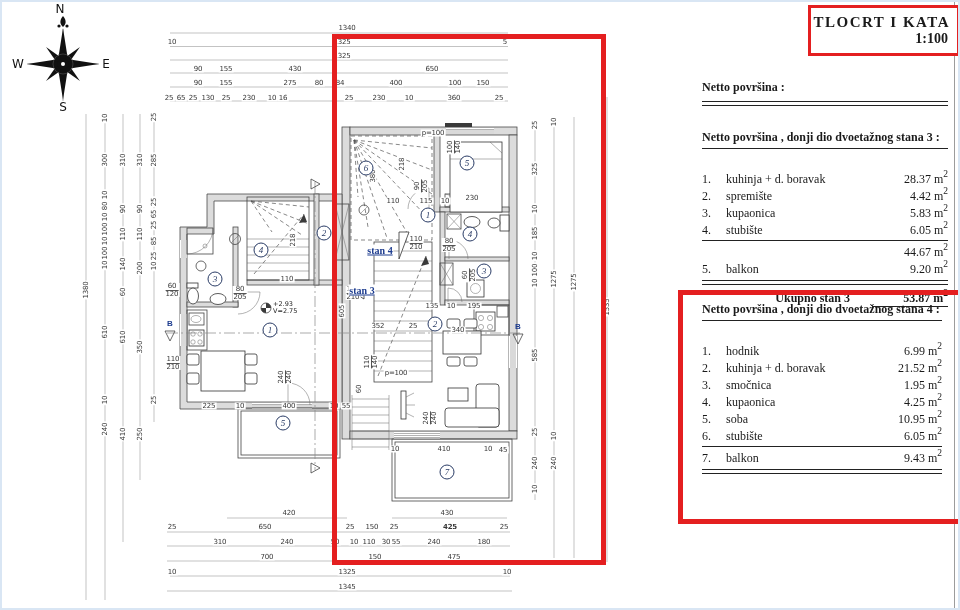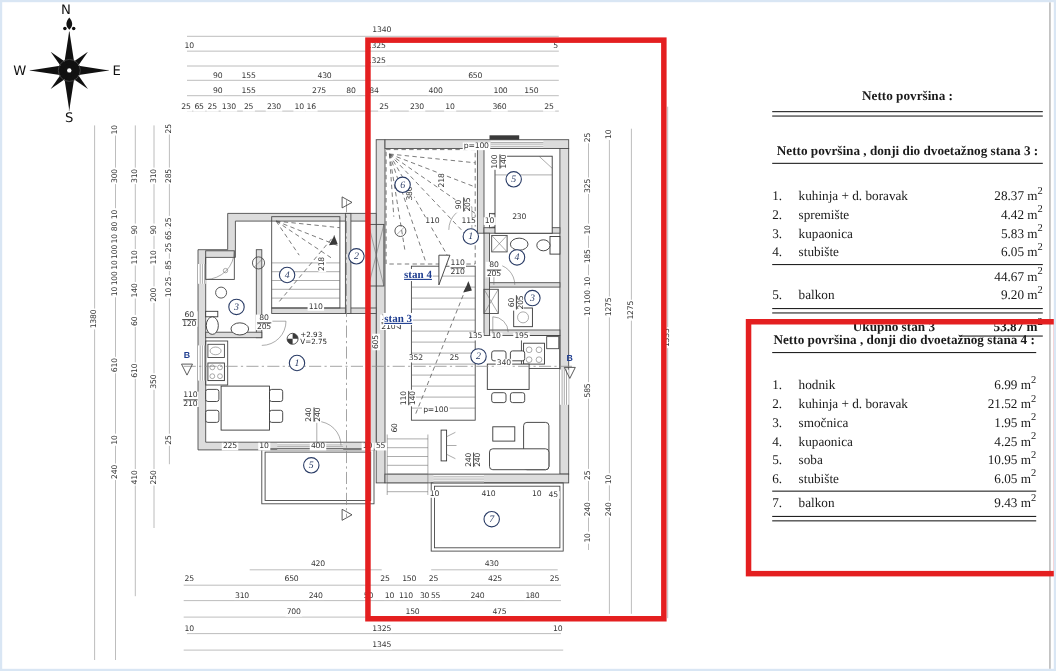--- a/index.html
+++ b/index.html
@@ -34,21 +34,21 @@
   
   .cletter{position:absolute;transform:translate(-50%,-50%);font:12px "DejaVu Sans",sans-serif;color:#111;z-index:4;}
   
   .redbox{position:absolute;border:5px solid #e41f20;z-index:8;pointer-events:none;}
   #title-box{position:absolute;left:806px;top:3px;width:146px;height:45px;border:3px solid #e41f20;
       z-index:8;display:flex;flex-direction:column;justify-content:center;background:#fff;}
   .tb1{font:bold 15px "Liberation Serif",serif;letter-spacing:1.5px;text-align:right;padding-right:7px;color:#1a1a1a;}
   .tb2{font:bold 14px "Liberation Serif",serif;text-align:right;padding-right:9px;color:#1a1a1a;}
   
   .tblock{position:absolute;left:700px;width:246px;z-index:3;color:#1a1a1a;}
-  .thead{font:bold 12px "Liberation Serif",serif;padding-bottom:3px;white-space:nowrap;text-align:center;}
+  .thead{font:bold 12px "Liberation Serif",serif;padding-bottom:3px;white-space:nowrap;}
   .thead.u{border-bottom:1px solid #222;margin-bottom:21px;}
   .trow{display:flex;align-items:baseline;height:17px;font:12px "Liberation Serif",serif;}
   .tnum{width:24px;}
   .tlbl{flex:1;white-space:nowrap;}
   .tval{width:76px;text-align:right;white-space:nowrap;}
   .tval .u{margin-left:3px;}
   .tval sup{font-size:9.5px;position:relative;top:-1px;}
   .rule{border-top:1px solid #222;margin:2px 0;}
   .drule{border-top:1px solid #222;border-bottom:1px solid #222;height:3px;margin:3px 0 4px 0;}
   .trow.total{font-weight:bold;}
@@ -293,21 +293,21 @@
       <div class="dim" style="left: 407px; top: 96px;">10</div>
       <div class="dim" style="left: 452px; top: 96px;">360</div>
       <div class="dim" style="left: 497px; top: 96px;">25</div>
       <div class="dim" style="left: 287px; top: 511px;">420</div>
       <div class="dim" style="left: 445px; top: 511px;">430</div>
       <div class="dim" style="left: 170px; top: 525px;">25</div>
       <div class="dim" style="left: 263px; top: 525px;">650</div>
       <div class="dim" style="left: 348px; top: 525px;">25</div>
       <div class="dim" style="left: 370px; top: 525px;">150</div>
       <div class="dim" style="left: 392px; top: 525px;">25</div>
-      <div class="dim" style="left: 448px; top: 525px;">425</div>
+      <div class="dim" style="left: 448px; top: 525px; font-weight: bold;">425</div>
       <div class="dim" style="left: 502px; top: 525px;">25</div>
       <div class="dim" style="left: 218px; top: 540px;">310</div>
       <div class="dim" style="left: 285px; top: 540px;">240</div>
       <div class="dim" style="left: 333px; top: 540px;">50</div>
       <div class="dim" style="left: 352px; top: 540px;">10</div>
       <div class="dim" style="left: 367px; top: 540px;">110</div>
       <div class="dim" style="left: 384px; top: 540px;">30</div>
       <div class="dim" style="left: 394px; top: 540px;">55</div>
       <div class="dim" style="left: 432px; top: 540px;">240</div>
       <div class="dim" style="left: 482px; top: 540px;">180</div>
@@ -464,20 +464,24 @@
     </div>
 
   <div class="lvl" style="left:271px;top:299px">
     <div>+2.93</div>
     <div>V=2.75</div>
   </div>
 
   <div class="redbox" style="left:330px;top:32px;width:264px;height:521px"></div>
   <div class="redbox" style="left:676px;top:288px;width:275px;height:224px"></div>
 
+  <div id="title-box">
+    <div class="tb1">TLOCRT I KATA</div>
+    <div class="tb2">1:100</div>
+  </div>
 
   <div class="tblock" style="top:78px" id="summary-block">
     <div class="thead">Netto površina :</div>
     <div class="drule"></div>
   </div>
 
   <div class="tblock" style="top:128px" id="stan3-block">
     <div class="thead u">Netto površina , donji dio dvoetažnog stana 3 :</div>
     <div id="stan3-rows">
         <div class="trow">

